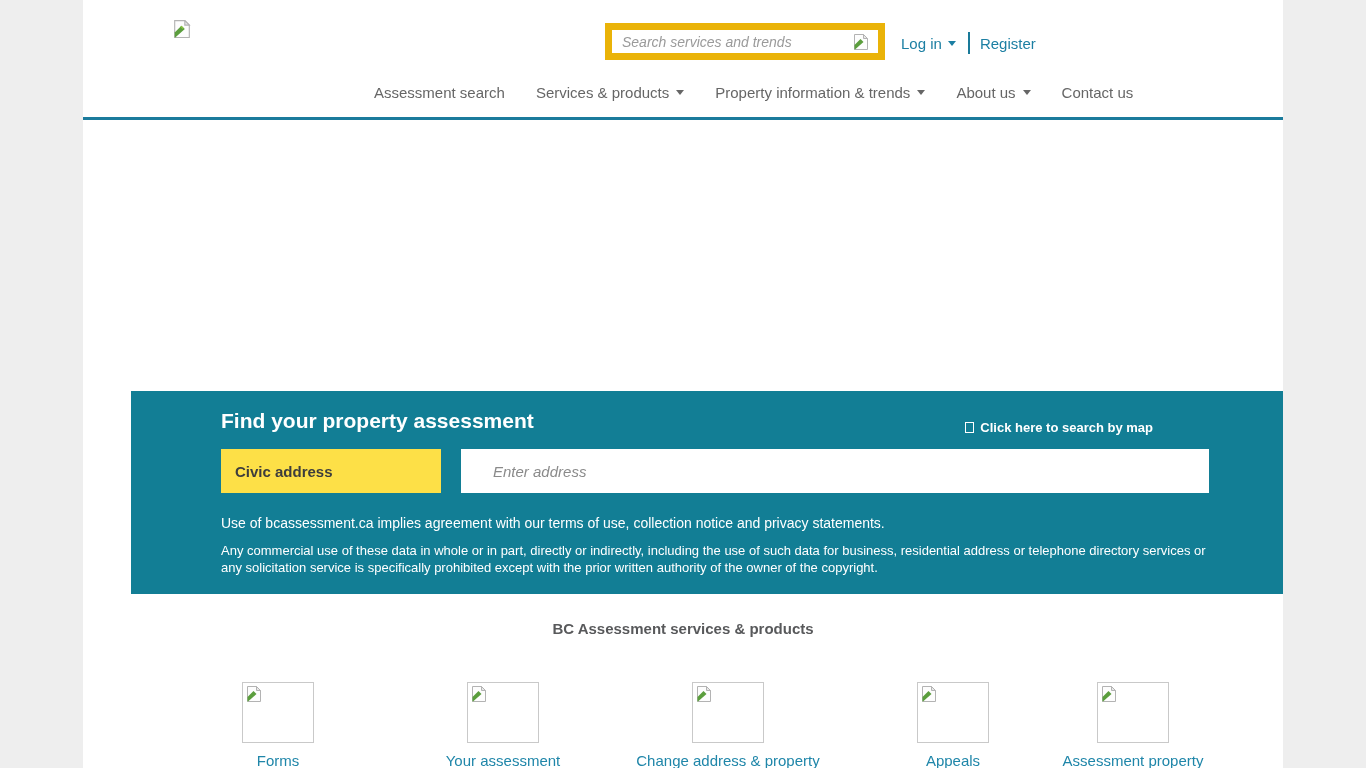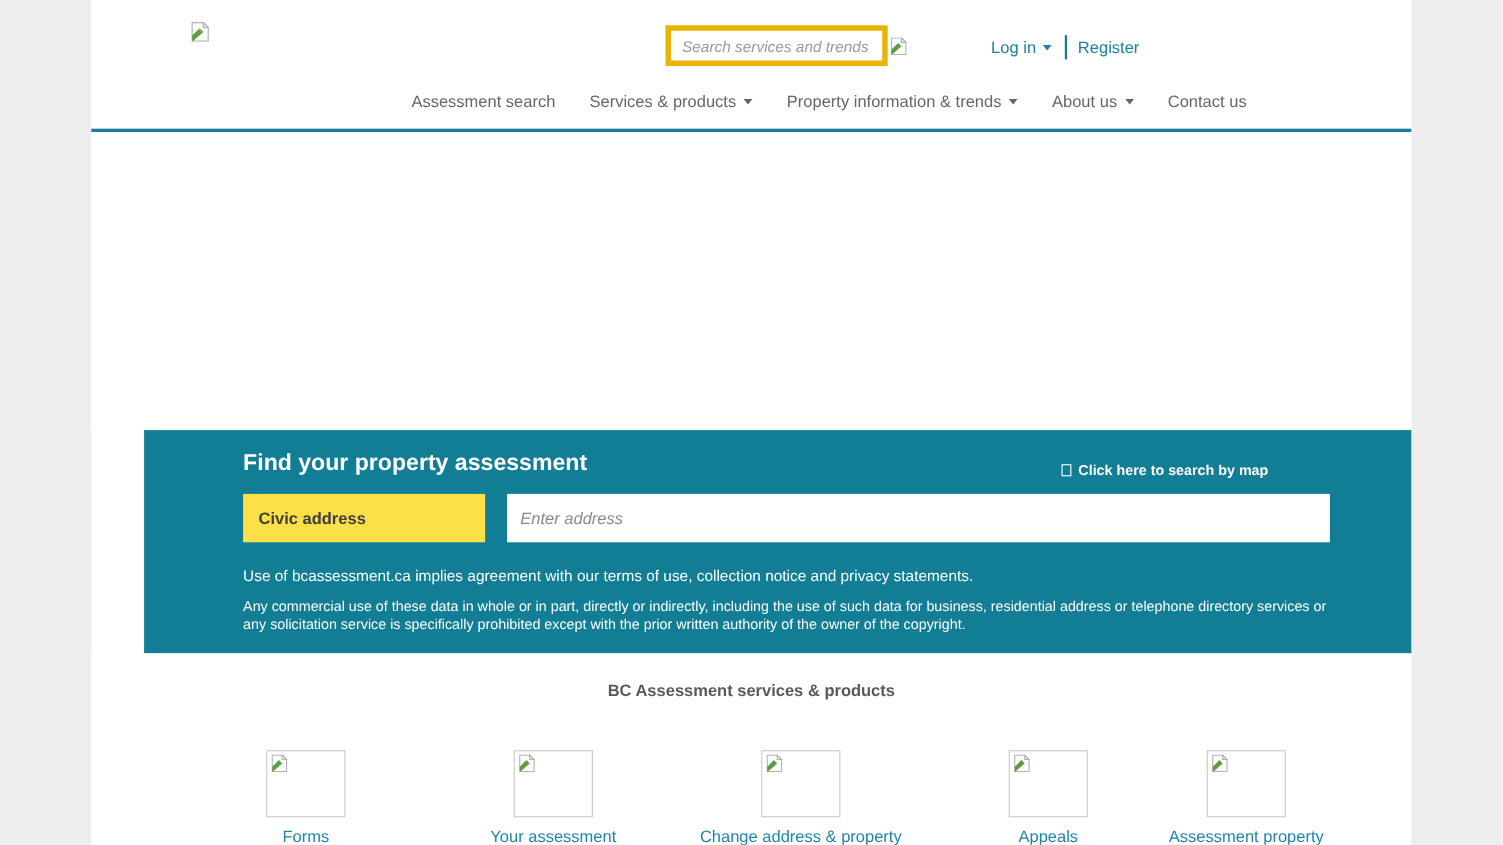--- a/index.html
+++ b/index.html
@@ -3,22 +3,22 @@
 <meta charset="utf-8">
 <style>
   * { margin:0; padding:0; box-sizing:border-box; }
   html,body { width:1366px; height:768px; overflow:hidden; }
   body { background:#eeeeee; font-family:"Liberation Sans", sans-serif; }
   .page { width:1200px; height:768px; margin:0 auto; background:#ffffff; position:relative; }
 
   
   .header { position:relative; height:120px; background:#fff; border-bottom:3px solid #1b7b9c; }
   .logo { position:absolute; left:90px; top:20px; width:18px; height:18px; }
-  .search-box { position:absolute; left:522px; top:23px; width:202px; height:37px;
-                border:5px solid #eab308; background:#fff; display:flex; align-items:center; }
+  .search-box { position:absolute; left:522px; top:23px; width:280px; height:37px;
+                border:7px solid #eab308; background:#fff; display:flex; align-items:center; }
   .search-box input { flex:1; border:none; outline:none; padding:0 8px 0 10px;
                       font-family:"Liberation Sans", sans-serif; font-size:14px; color:#555; background:transparent; }
   .search-box input::placeholder { color:#9a9a9a; font-style:italic; }
   .search-btn { width:26px; height:22px; border:none; background:transparent; cursor:pointer;
                 display:flex; align-items:center; justify-content:center; margin-right:4px; }
   .auth { position:absolute; left:818px; top:31px; display:flex; align-items:center; height:24px; }
   .auth a { color:#1c7fa3; text-decoration:none; font-size:15px; }
   .login-link { display:flex; align-items:center; cursor:pointer; }
   .caret { display:inline-block; width:0; height:0; border-left:4px solid transparent;
            border-right:4px solid transparent; border-top:5px solid #1c7fa3; margin-left:6px; }
@@ -34,21 +34,21 @@
 
   
   .banner { position:relative; height:203px; background:#127e95; color:#fff;margin-left:48px; }
   .banner-title { position:absolute; left:90px; top:18px; font-size:21px; font-weight:bold; color:#fff; }
   .map-link { position:absolute; right:130px; top:29px; color:#fff; font-size:13px; font-weight:bold;
               text-decoration:none; display:flex; align-items:center; cursor:pointer; }
   .tofu { display:inline-block; width:9px; height:11px; border:1px solid #fff; margin-right:6px; }
   .addr-row { position:absolute; left:90px; top:58px; display:flex; }
   .addr-type { width:220px; height:44px; background:#fde047; color:#3d3d3d; font-size:15px; font-weight:bold;
                display:flex; align-items:center; padding-left:14px; cursor:pointer; margin-right:20px; }
-  .addr-input { width:748px; height:44px; border:none; outline:none; padding:0 12px;
+  .addr-input { width:748px; height:44px; border:none; outline:none; padding:0 32px;
                 font-family:"Liberation Sans", sans-serif; font-size:15px; color:#ef4444; }
   .addr-input::placeholder { color:#8a8a8a; font-style:italic; }
   .legal1 { position:absolute; left:90px; top:124px; font-size:14px; color:#ffffff; }
   .legal2 { position:absolute; left:90px; top:151px; width:994px; font-size:13px; line-height:17px; color:#fff; }
 
   
   .services { position:relative; height:174px; background:#fff; }
   .services-title { position:absolute; top:26px; width:100%; text-align:center;
                     font-size:15px; font-weight:bold; color:#58595b; }
   .card-box { position:absolute; top:88px; width:72px; height:61px; border:1px solid #c9c9c9;

